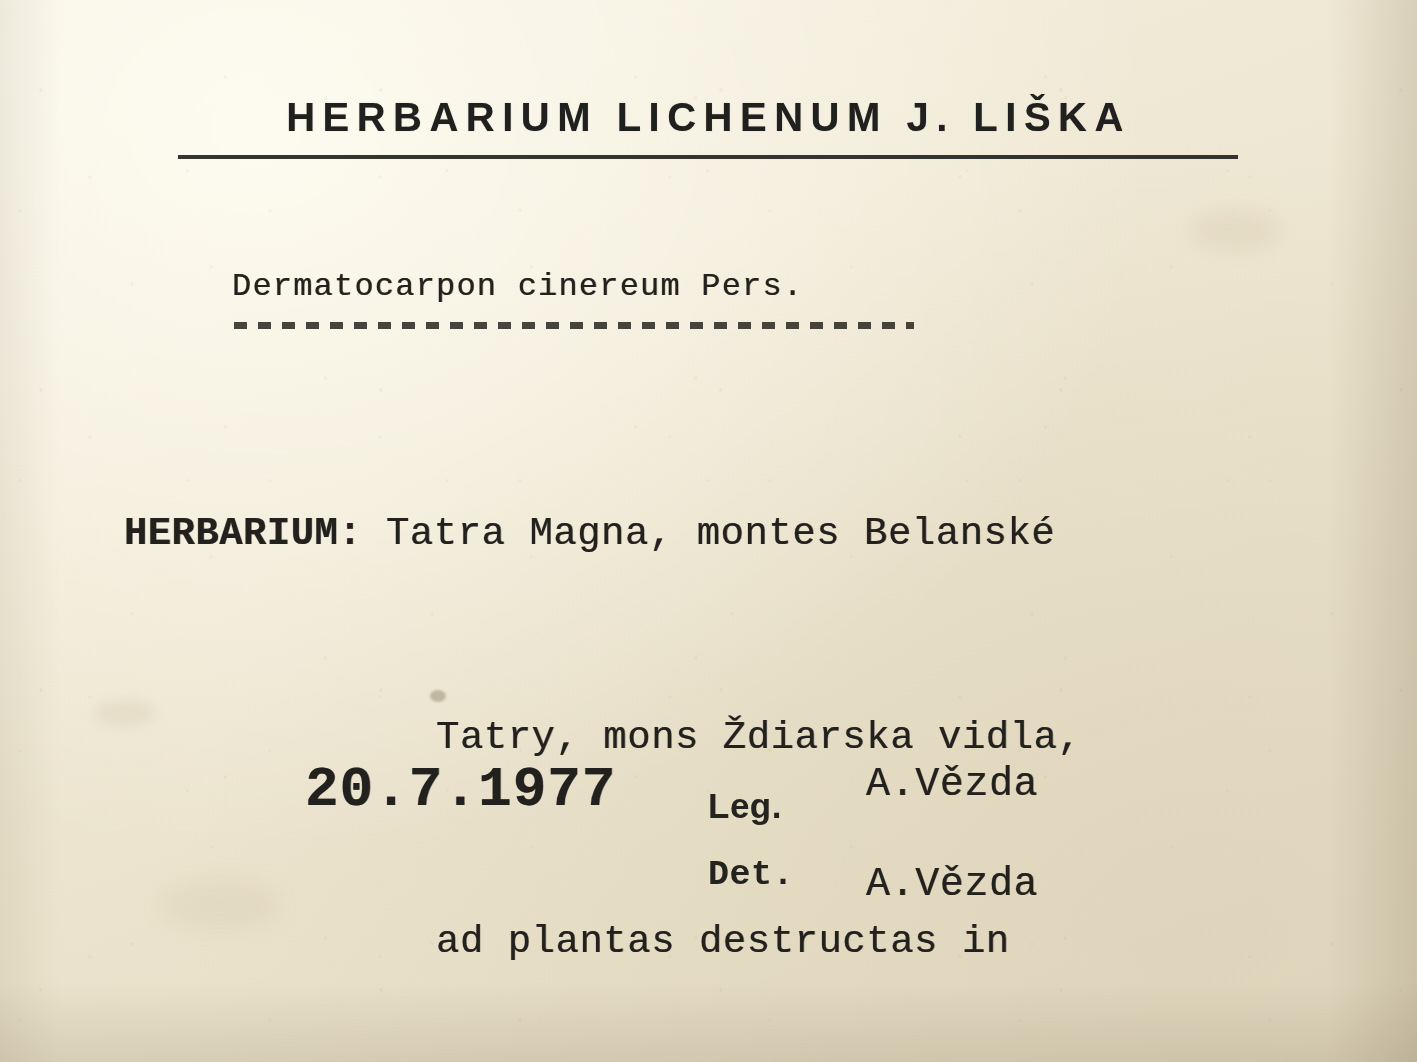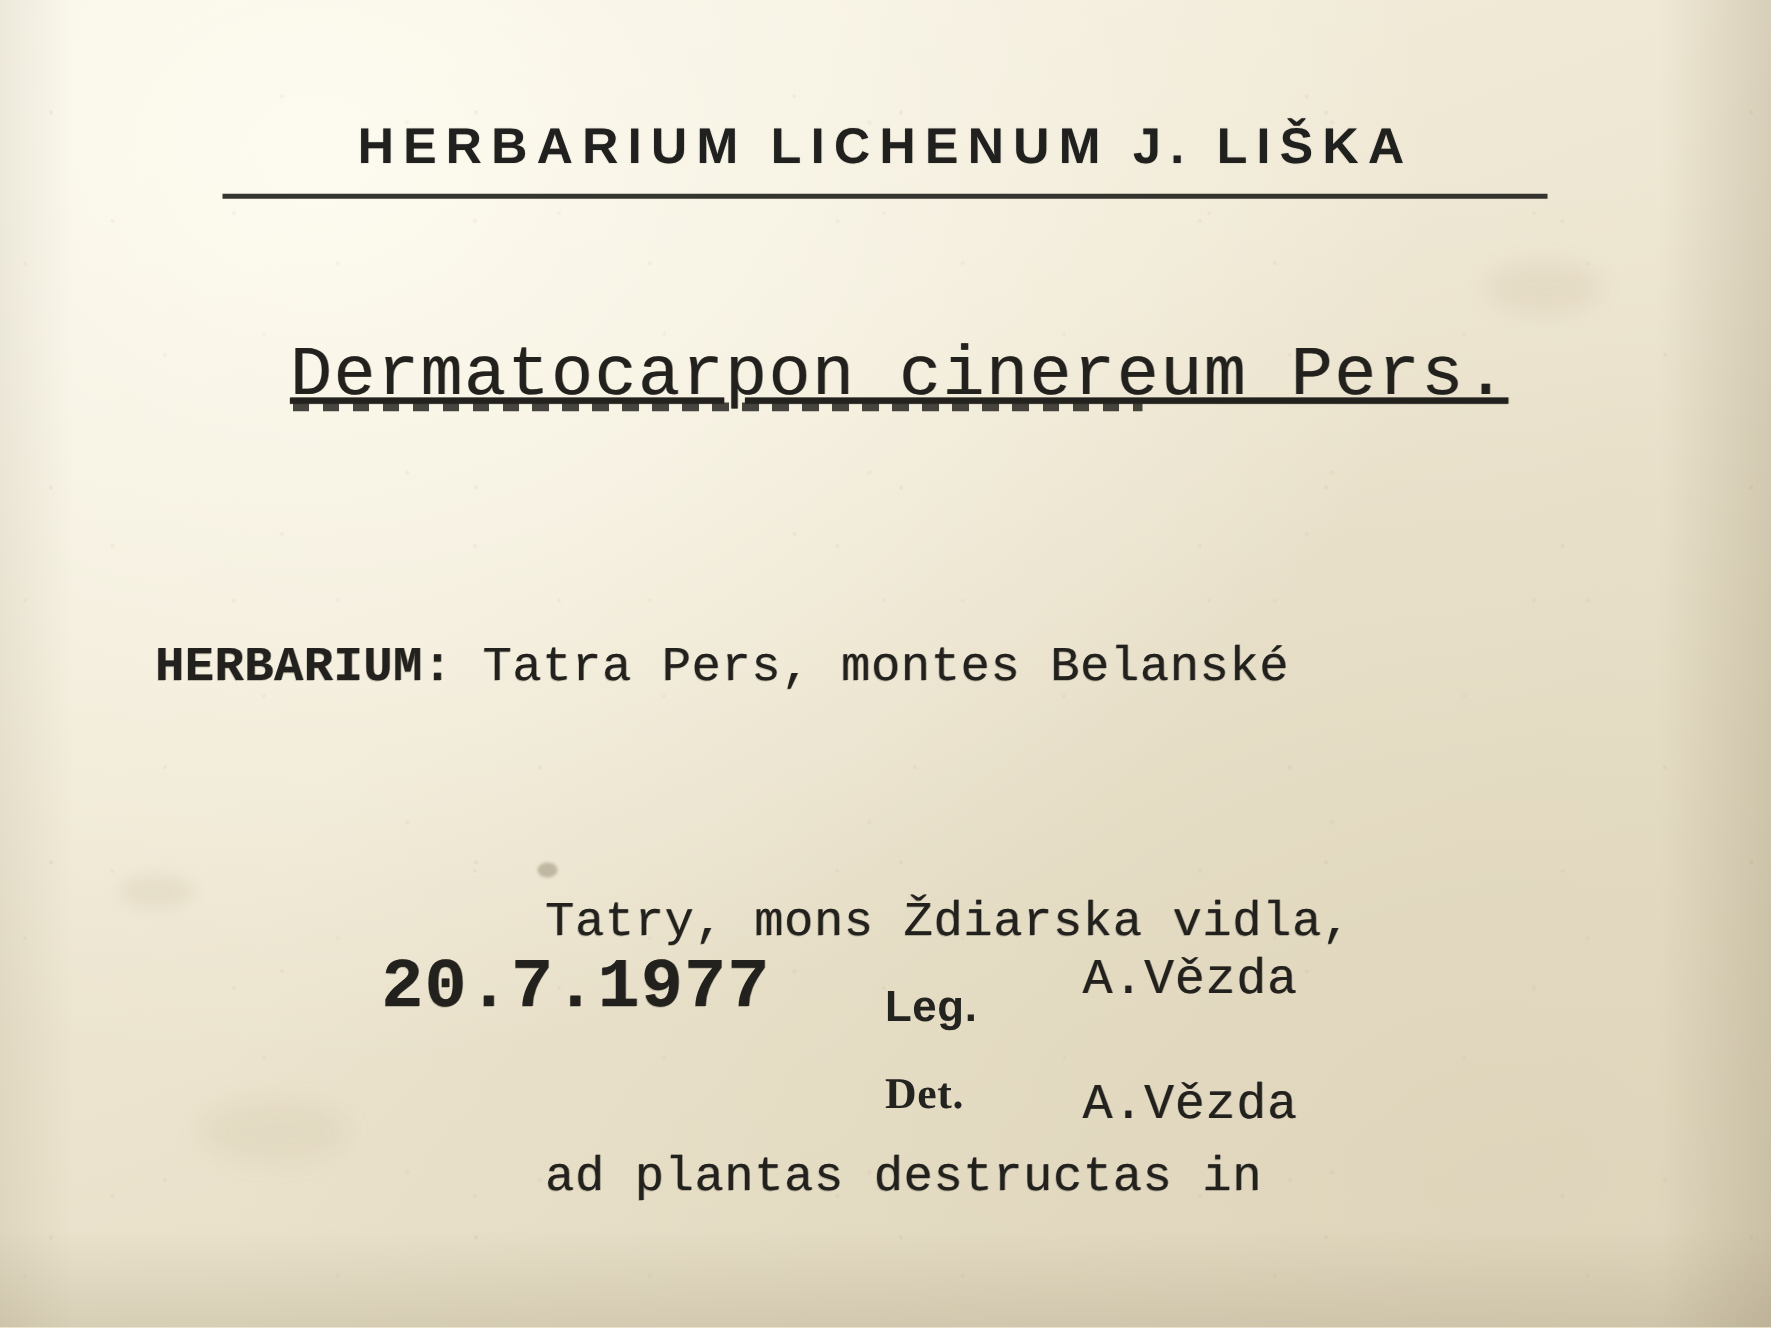--- a/index.html
+++ b/index.html
@@ -99,24 +99,23 @@
     text-shadow:
       0.6px 0 0 rgba(40,38,32,0.45),
       -0.5px 0.4px 0 rgba(40,38,32,0.25);
   }
 
   
   .species {
     position: absolute;
     left: 232px;
     top: 268px;
-    font-size: 56px;
+    font-size: 32px;
     letter-spacing: 1.2px;
     white-space: nowrap;
-    text-decoration: underline;
   }
   .species-underline {
     position: absolute;
     left: 234px;
     top: 322px;
     width: 680px;
     height: 7px;
     background-image: repeating-linear-gradient(
       to right,
       #262520 0px,
@@ -167,21 +166,21 @@
     font-size: 35px;
     font-weight: 700;
     color: #232320;
     letter-spacing: 0.5px;
     margin-top: 28px;
   }
   .det-label {
     position: absolute;
     left: 708px;
     top: 855px;
-    font-family: Liberation Serif, serif;
+    font-family: Liberation Mono, monospace;
     font-size: 35px;
     font-weight: 700;
     color: #232320;
     letter-spacing: 0.5px;
   }
   .leg-name {
     position: absolute;
     left: 866px;
     top: 762px;
     font-size: 40px;
@@ -219,21 +218,21 @@
 
     <div class="heading">
       <span class="heading-text">HERBARIUM LICHENUM J. LIŠKA</span>
     </div>
     <div class="heading-rule"></div>
 
     <div class="tw species">Dermatocarpon cinereum Pers.</div>
     <div class="species-underline"></div>
 
     <div class="tw locality">
-      <div class="loc-line"><span class="country">HERBARIUM:</span> <span>Tatra Pers, montes Belanské</span></div>
+      <div class="loc-line"><span class="country">HERBARIUM:</span> <span>Tatra Magna, montes Belanské</span></div>
       <div class="loc-line loc-indent">Tatry, mons Ždiarska vidla,</div>
       <div class="loc-line loc-indent">ad plantas destructas in</div>
       
     </div>
 
     <div class="tw date">20.7.1977</div>
 
     <div class="leg-label">Leg.</div>
     <div class="tw leg-name">A.Vězda</div>
 

